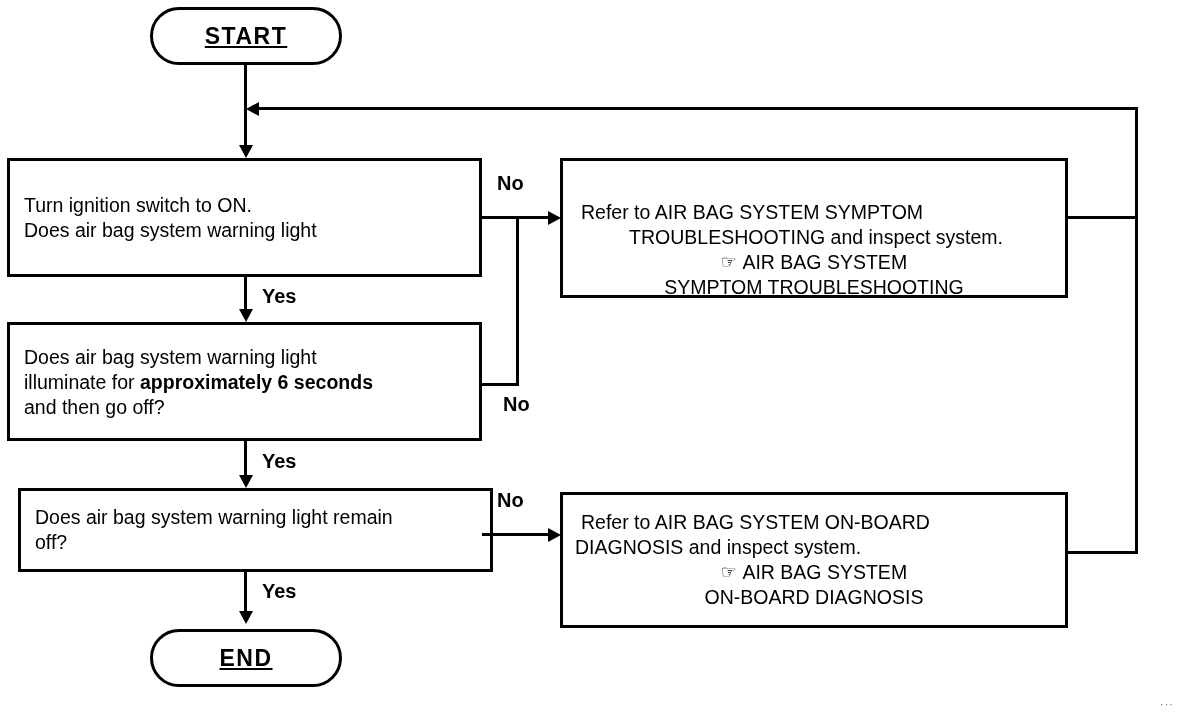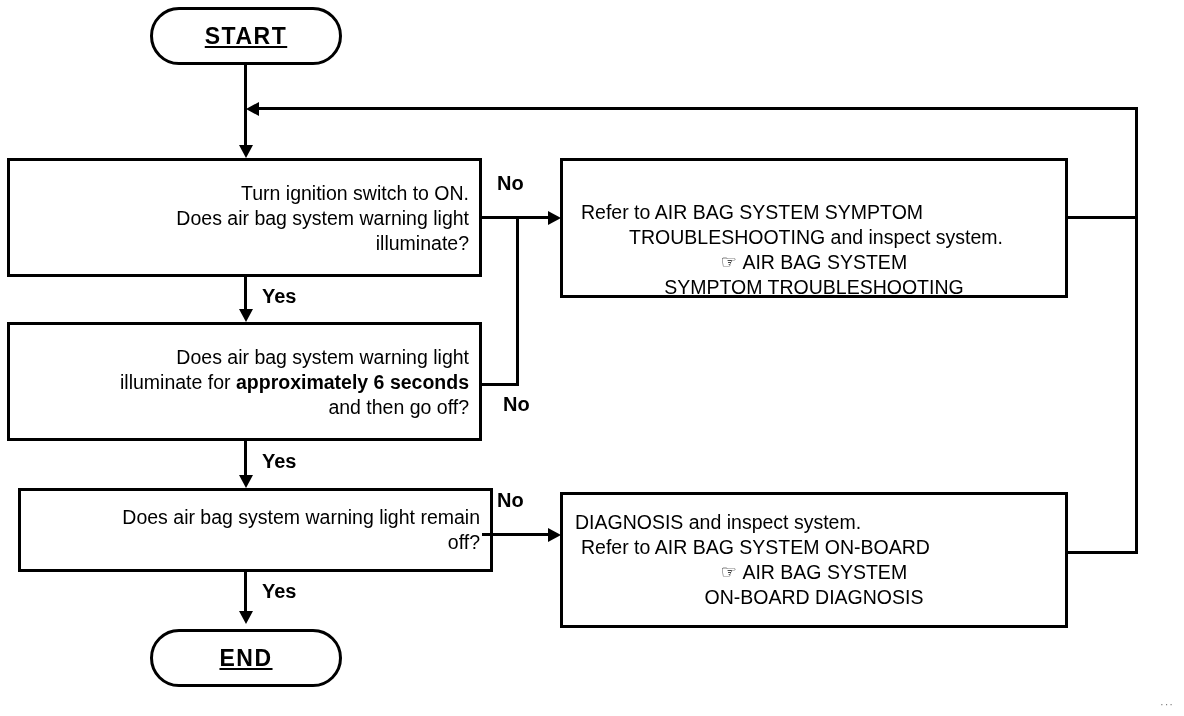--- a/index.html
+++ b/index.html
@@ -46,21 +46,21 @@
     position: absolute;
     left: 14px;
     right: 10px;
     top: 50%;
     transform: translateY(-50%);
     font-size: 19.5px;
     line-height: 25px;
     font-weight: normal;
   }
   .box-inner.center { text-align: center; left: 8px; right: 8px; }
-  .box-inner.leftal { text-align: right; }
+  .box-inner.leftal { text-align: left; }
   .ln { white-space: nowrap; }
   .bold { font-weight: bold; }
   .handptr {
     font-size: 18px;
     line-height: 1;
     position: relative;
     top: -1px;
     letter-spacing: 0;
   }
   
@@ -123,21 +123,20 @@
   <div class="hline" style="left:258px; top:107px; width:880px;"></div>
   <div class="arrow-left" style="left:246px; top:101.5px;"></div>
 
   <div class="vline" style="left:244px; top:107px; height:38px;"></div>
   <div class="arrow-down" style="left:238.5px; top:145px;"></div>
 
   <div class="boxnode" style="left:7px; top:158px; width:475px; height:119px;">
     <div class="box-inner leftal">
       <div class="ln">Turn ignition switch to ON.</div>
       <div class="ln">Does air bag system warning light</div>
-      <div class="ln">illuminate?</div>
     </div>
   </div>
 
   <div class="vline" style="left:244px; top:277px; height:32px;"></div>
   <div class="arrow-down" style="left:238.5px; top:309px;"></div>
   <div class="edgelabel" style="left:262px; top:285px;">Yes</div>
 
   <div class="boxnode" style="left:7px; top:322px; width:475px; height:119px;">
     <div class="box-inner leftal">
       <div class="ln">Does air bag system warning light</div>
@@ -183,22 +182,22 @@
   </div>
 
   <div class="hline" style="left:1068px; top:216px; width:70px;"></div>
 
   <div class="hline" style="left:482px; top:533px; width:70px;"></div>
   <div class="arrow-right" style="left:548px; top:527.5px;"></div>
   <div class="edgelabel" style="left:497px; top:489px;">No</div>
 
   <div class="boxnode" style="left:560px; top:492px; width:508px; height:136px;">
     <div class="box-inner center">
+      <div class="ln" style="text-align:left; padding-left:10px;">Refer to AIR BAG SYSTEM ON-BOARD</div>
       <div class="ln" style="text-align:left; padding-left:4px;">DIAGNOSIS and inspect system.</div>
-      <div class="ln" style="text-align:left; padding-left:10px;">Refer to AIR BAG SYSTEM ON-BOARD</div>
       <div class="ln"><span class="handptr">☞</span>&nbsp;<span>AIR BAG SYSTEM</span></div>
       <div class="ln">ON-BOARD DIAGNOSIS</div>
     </div>
   </div>
 
   <div class="hline" style="left:1068px; top:551px; width:70px;"></div>
 
   <div class="vline" style="left:1135px; top:107px; height:447px;"></div>
 
   <div class="corner-dots" style="left:1160px; top:698px;">···</div>

